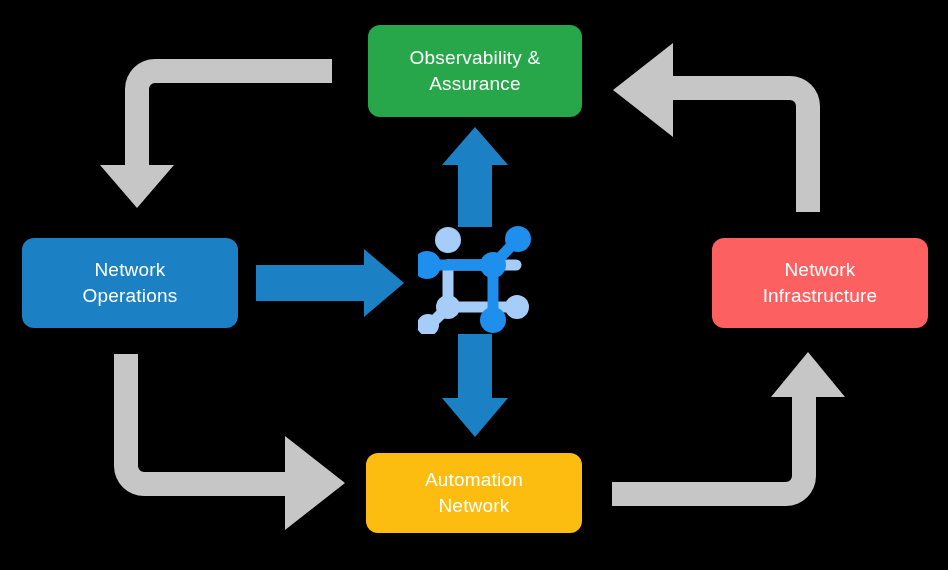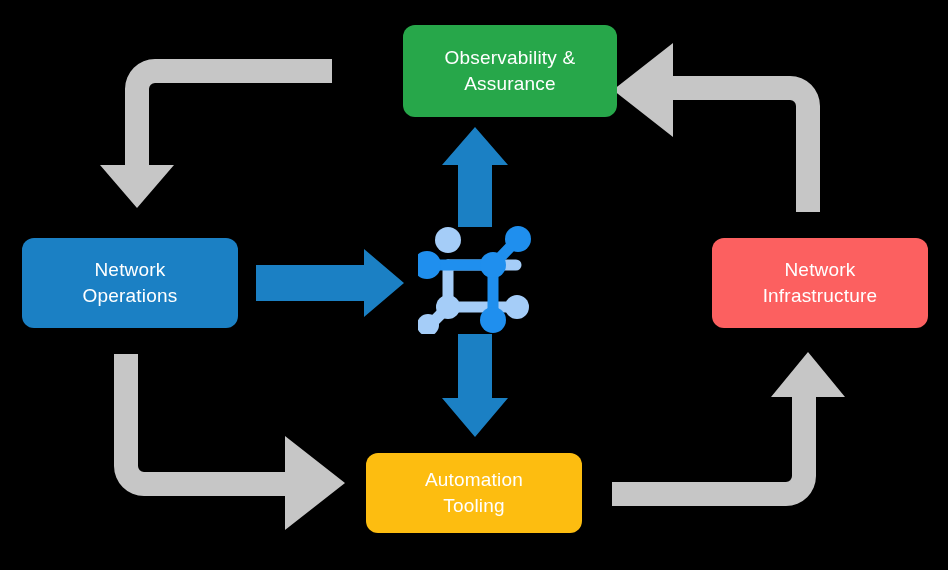--- a/index.html
+++ b/index.html
@@ -31,21 +31,20 @@
     line-height: 1.35;
     font-weight: 400;
     letter-spacing: 0.2px;
     box-sizing: border-box;
     padding: 6px 10px;
     white-space: pre-line;
   }
   #box-observability {
     left: 368px;  top: 25px;  width: 214px; height: 92px;
     background: #27A74A;
-    margin-left: 35px;
   }
   #box-netops {
     left: 22px;   top: 238px; width: 216px; height: 90px;
     background: #1B80C4;
   }
   #box-netinfra {
     left: 712px;  top: 238px; width: 216px; height: 90px;
     background: #FC6060;
   }
   #box-automation {
@@ -140,15 +139,15 @@
   <div class="node-box" id="box-observability">Observability &amp;
 Assurance</div>
 
   <div class="node-box" id="box-netops">Network
 Operations</div>
 
   <div class="node-box" id="box-netinfra">Network
 Infrastructure</div>
 
   <div class="node-box" id="box-automation">Automation
-Tooling</div>
+Network</div>
 
 </div>
 
 </body></html>

